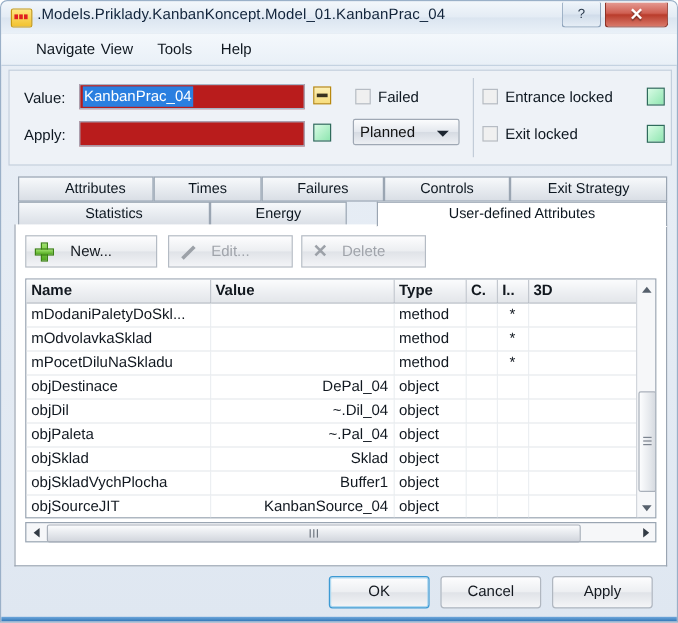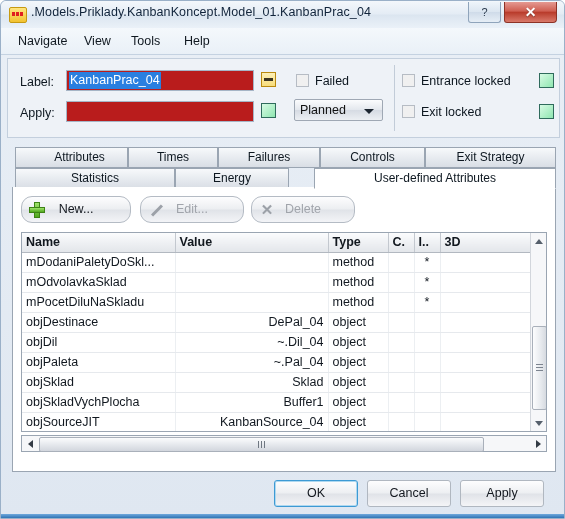--- a/index.html
+++ b/index.html
@@ -232,21 +232,21 @@
     background: #ffffff;
     border: 1px solid #9aa5b2;
     border-top: none;
   }
   .tbtn {
     position: absolute;
     box-sizing: border-box;
     height: 27px;
     background: linear-gradient(to bottom, #fdfdfe 0%, #eceef1 48%, #e0e3e8 52%, #f3f4f7 100%);
     border: 1px solid #b4bbc4;
-    border-radius: 11px;
+    border-radius: 0;
     font-size: 12.5px;
     line-height: 25px;
     text-align: center;
     color: #13181f;
   }
   .tbtn.disabled { color: #a0a4ab; }
   .tbtn .glyph {
     position: absolute;
     left: 7px; top: 5px;
     width: 16px; height: 16px;
@@ -427,28 +427,28 @@
       <i class="d1"></i>
         <i class="d2"></i>
         <i class="d3"></i>
     </div>
     <div class="title-text">.Models.Priklady.KanbanKoncept.Model_01.KanbanPrac_04</div>
     <div class="win-btn win-help">?</div>
     <div class="win-btn win-close">✕</div>
   </div>
 
   <div class="menubar">
-    <div class="menu-item" style="left:12px;">Navigate</div>
+    <div class="menu-item" style="left:24px;">Navigate</div>
     <div class="menu-item" style="left:78px;">View</div>
     <div class="menu-item" style="left:125px;">Tools</div>
     <div class="menu-item" style="left:178px;">Help</div>
   </div>
 
   <div class="formpanel">
-    <div class="lbl" style="left:12px; top:16px;">Label:</div>
+    <div class="lbl" style="left:12px; top:16px;">Value:</div>
     <div class="txtfield" style="left:58px; top:11px; width:188px;">
       <span class="sel-text">KanbanPrac_04</span>
     </div>
     <div class="swatch yellow" style="left:253px; top:13px;"></div>
 
     <div class="lbl" style="left:12px; top:47px;">Apply:</div>
     <div class="txtfield" style="left:58px; top:42px; width:188px;" placeholder=""></div>
     <div class="swatch" style="left:253px; top:44px;"></div>
 
     <div class="chk" style="left:288px; top:15px;"></div>

